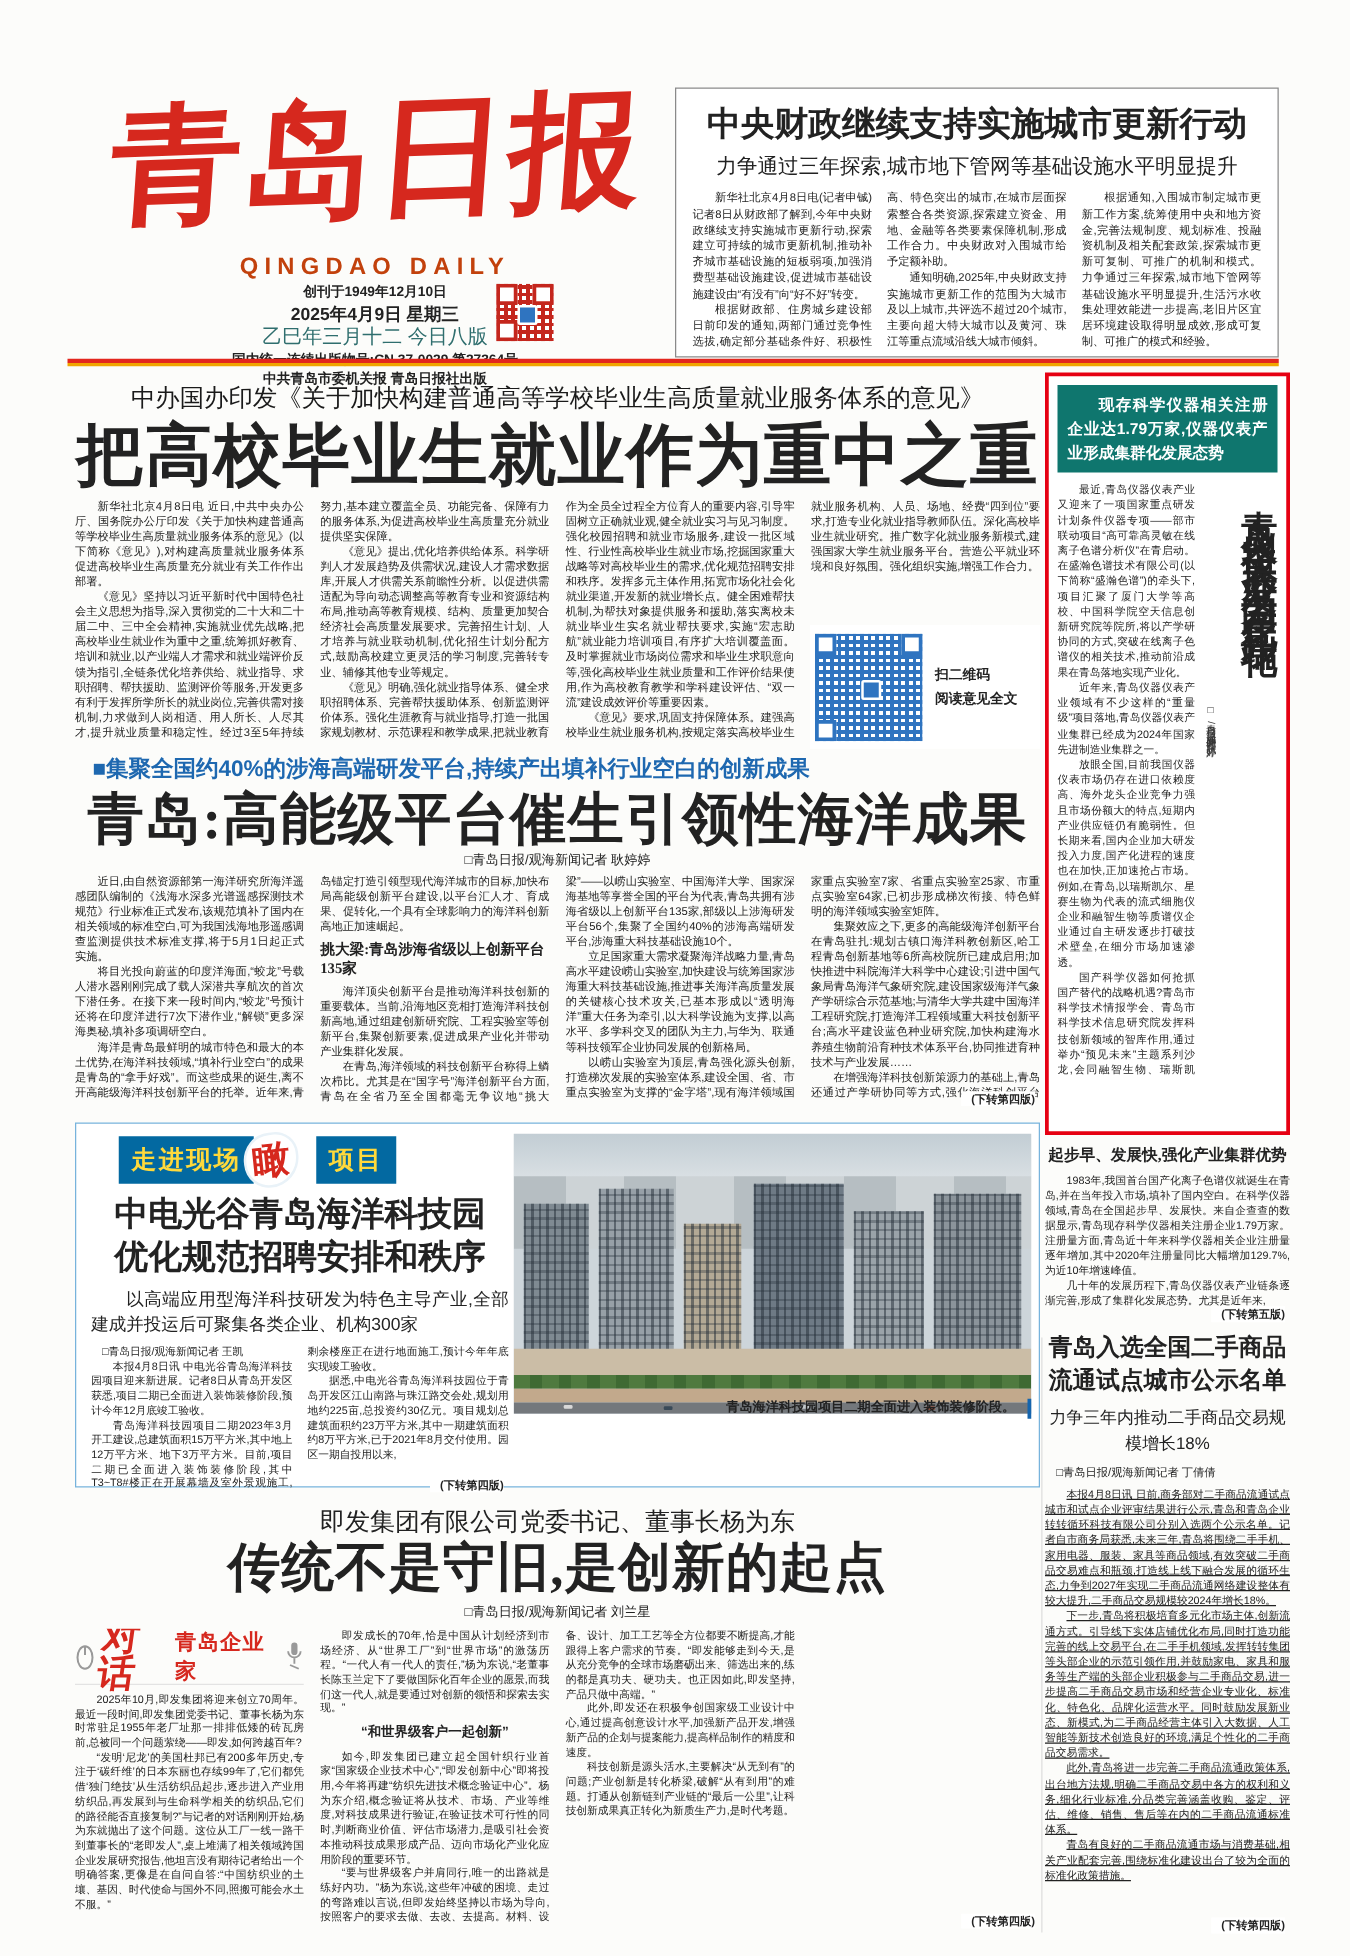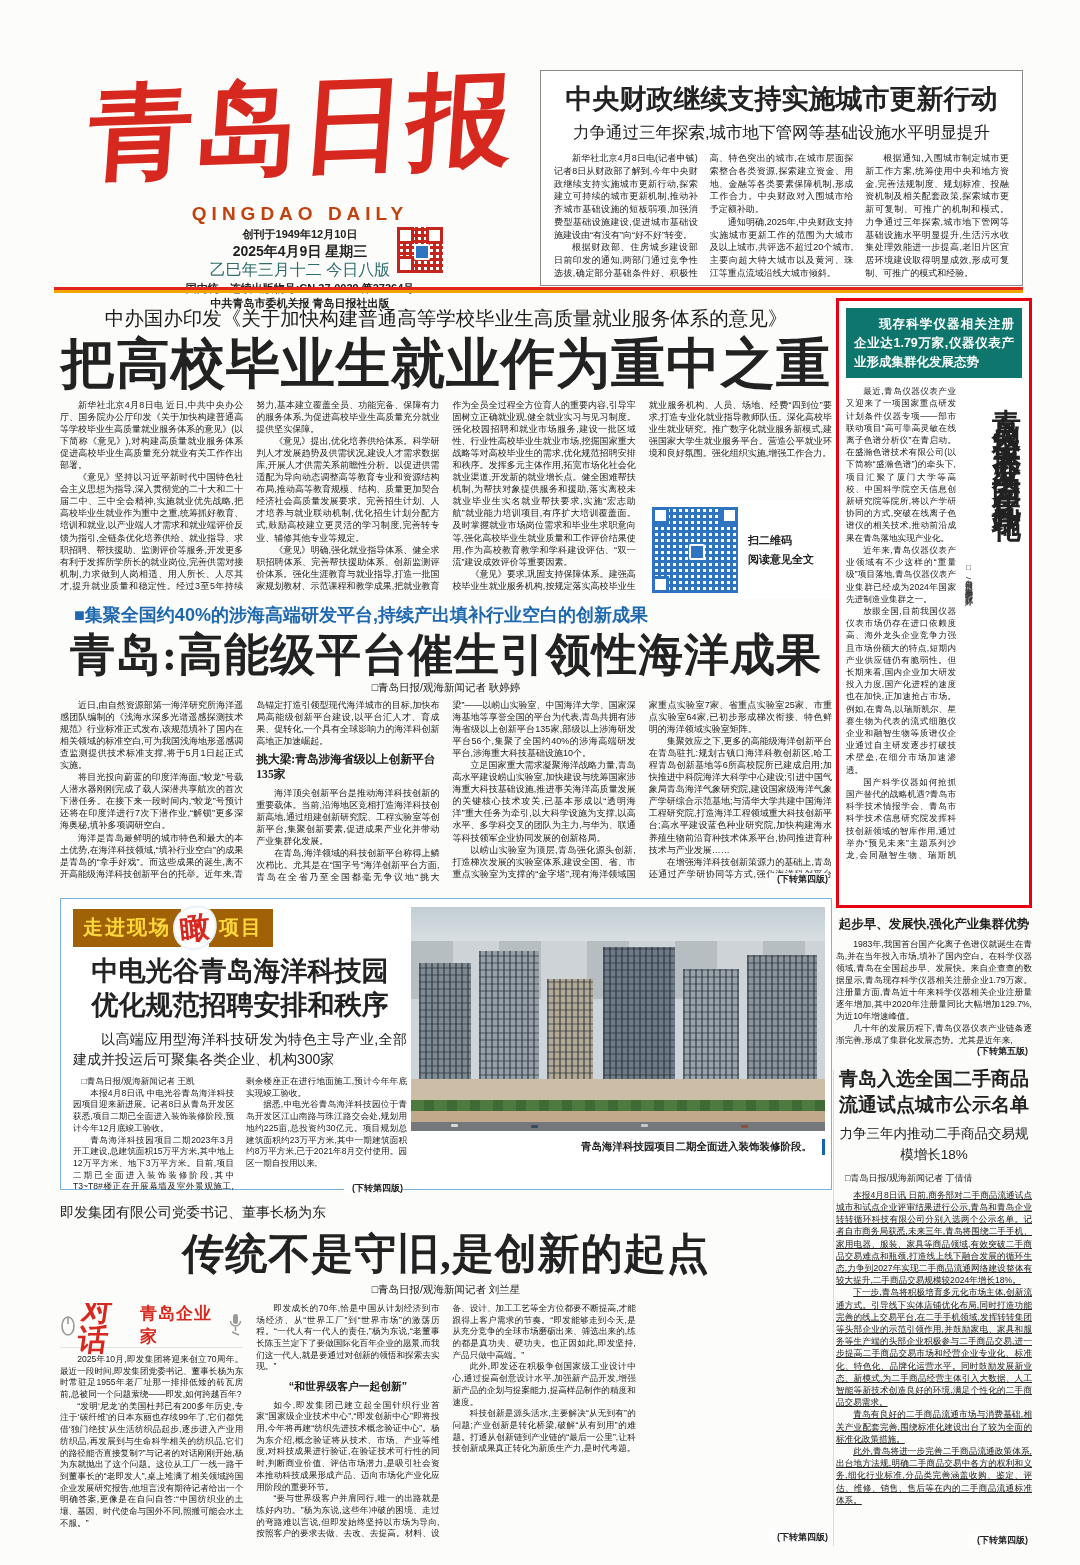--- a/index.html
+++ b/index.html
@@ -90,22 +90,22 @@
   .ocean-byline{position:absolute;left:60px;top:681px;width:772px;text-align:center;font-size:10.5px;}
   .ocean-body{position:absolute;left:60px;top:699px;width:772px;height:186px;
               column-count:4;column-gap:13px;column-fill:auto;font-size:9px;line-height:1.34;
               overflow:hidden;}
 
   
   .project-box{position:absolute;left:60px;top:898px;width:772px;height:292px;
                border:1px solid #77b3dc;box-sizing:border-box;background:#fff;}
   .proj-left{position:absolute;left:12px;top:10px;width:334px;}
   .proj-badge{display:flex;align-items:center;height:38px;}
-  .proj-badge .bseg{background:#a16207;color:#ffd93b;font-weight:bold;font-size:20px;
-                    padding:5px 10px 6px;letter-spacing:2px;}
+  .proj-badge .bseg{background:#0369a1;color:#ffd93b;font-weight:bold;font-size:20px;
+                    padding:5px 10px 6px;letter-spacing:2px;margin-left:22px;}
   .proj-badge .bchar{width:40px;height:40px;background:#fff;border-radius:50% 40% 55% 45%;
                      box-shadow:0 0 0 2px #e9f2f8;display:flex;align-items:center;justify-content:center;
                      margin:0 -6px;z-index:2;color:#d6281e;font-weight:bold;font-size:30px;
                      font-family:"DejaVu Serif",serif;transform:rotate(-6deg);}
   .proj-headline{margin:8px 0 0;font-size:27px;font-weight:bold;text-align:center;line-height:1.25;
                  white-space:pre-line;}
   .proj-sub{margin:6px 0 0;font-size:14px;line-height:1.45;text-indent:2em;text-align:justify;color:#222;}
   .proj-body{position:relative;margin-top:7px;height:118px;column-count:2;column-gap:12px;
              column-fill:auto;font-size:8.6px;line-height:1.36;overflow:hidden;}
 
@@ -121,36 +121,36 @@
   .t3{left:136px;top:72px;width:46px;height:102px;background-color:#b3a995;}
   .t4{left:192px;top:40px;width:72px;height:136px;background-color:#6e7a85;}
   .t5{left:272px;top:62px;width:56px;height:114px;background-color:#9aa3a9;}
   .t6{left:336px;top:48px;width:70px;height:128px;background-color:#8b949b;}
   .ph-ground{position:absolute;left:0;top:172px;right:0;height:24px;background:#cbbda6;}
   .ph-green{position:absolute;left:0;top:193px;right:0;height:11px;
             background:repeating-linear-gradient(90deg,#4f7a3f 0 13px,#3f6a33 13px 23px);}
   .ph-plaza{position:absolute;left:0;top:204px;right:0;height:11px;background:#c2a98c;}
   .ph-road{position:absolute;left:0;top:215px;right:0;height:9px;background:#74787c;}
   .car{position:absolute;width:7px;height:3px;border-radius:1px;}
-  .photo-caption{position:absolute;left:350px;top:240px;width:414px;text-align:right;
+  .photo-caption{position:absolute;left:350px;top:220px;width:414px;text-align:right;
                  font-size:10.5px;font-weight:bold;color:#222;padding-right:10px;box-sizing:border-box;
                  border-right:3px solid #1565ae;line-height:1.5;}
 
   
   .second{position:absolute;left:836px;top:1066px;width:196px;height:482px;}
   .second-headline{margin:0;font-size:19px;font-weight:bold;text-align:center;line-height:1.35;
                    white-space:pre-line;}
   .second-sub{margin:7px 0 0;font-size:13.5px;text-align:center;line-height:1.5;color:#222;}
   .second-byline{margin-top:7px;font-size:9px;text-indent:1em;}
   .second-body{position:relative;margin-top:4px;height:358px;font-size:8.6px;line-height:1.42;overflow:hidden;text-decoration:underline;}
 
   .v-divider{position:absolute;left:833px;top:1070px;height:476px;border-left:1px solid #ddd;}
 
   
-  .dialog-kicker{position:absolute;left:60px;top:1204px;width:772px;font-size:14px;}
+  .dialog-kicker{position:absolute;left:60px;top:1204px;width:772px;text-align:center;font-size:20px;}
   .dialog-headline{position:absolute;left:60px;top:1226px;width:772px;margin:0;text-align:center;
                    font-size:42px;font-weight:bold;letter-spacing:1px;}
   .dialog-byline{position:absolute;left:60px;top:1283px;width:772px;text-align:center;font-size:10.5px;}
   .dialog-body{position:absolute;left:60px;top:1303px;width:772px;height:240px;
                column-count:4;column-gap:13px;column-fill:auto;font-size:8.6px;line-height:1.36;
                overflow:hidden;}
   .dlg-badge{display:flex;align-items:center;gap:4px;height:44px;margin-bottom:6px;
              border-bottom:1px solid #e3e3e3;}
   .dlg-badge .b1{color:#d6281e;font-weight:bold;font-size:30px;
                  font-family:"DejaVu Serif",serif;transform:skewX(-8deg);line-height:1;}
@@ -311,22 +311,22 @@
 
   <aside class="second">
     <h2 class="second-headline serif" style="white-space: pre-line;">青岛入选全国二手商品
 流通试点城市公示名单</h2>
     <div class="second-sub">力争三年内推动二手商品交易规模增长18%</div>
     <div class="second-byline">□青岛日报/观海新闻记者 丁倩倩</div>
     <div class="second-body">
       <div>
           <p class="para">本报4月8日讯 日前,商务部对二手商品流通试点城市和试点企业评审结果进行公示,青岛和青岛企业转转循环科技有限公司分别入选两个公示名单。记者自市商务局获悉,未来三年,青岛将围绕二手手机、家用电器、服装、家具等商品领域,有效突破二手商品交易难点和瓶颈,打造线上线下融合发展的循环生态,力争到2027年实现二手商品流通网络建设整体有较大提升,二手商品交易规模较2024年增长18%。</p>
           <p class="para">下一步,青岛将积极培育多元化市场主体,创新流通方式。引导线下实体店铺优化布局,同时打造功能完善的线上交易平台,在二手手机领域,发挥转转集团等头部企业的示范引领作用,并鼓励家电、家具和服务等生产端的头部企业积极参与二手商品交易,进一步提高二手商品交易市场和经营企业专业化、标准化、特色化、品牌化运营水平。同时鼓励发展新业态、新模式,为二手商品经营主体引入大数据、人工智能等新技术创造良好的环境,满足个性化的二手商品交易需求。</p>
+          <p class="para">此外,青岛将进一步完善二手商品流通政策体系,出台地方法规,明确二手商品交易中各方的权利和义务,细化行业标准,分品类完善涵盖收购、鉴定、评估、维修、销售、售后等在内的二手商品流通标准体系。</p>
           <p class="para">青岛有良好的二手商品流通市场与消费基础,相关产业配套完善,围绕标准化建设出台了较为全面的标准化政策措施。</p>
-          <p class="para">此外,青岛将进一步完善二手商品流通政策体系,出台地方法规,明确二手商品交易中各方的权利和义务,细化行业标准,分品类完善涵盖收购、鉴定、评估、维修、销售、售后等在内的二手商品流通标准体系。</p>
         </div>
       <span class="jump">(下转第四版)</span>
     </div>
   </aside>
 
   <div class="v-divider"></div>
 
   <section>
     <div class="dialog-kicker">即发集团有限公司党委书记、董事长杨为东</div>
     <h1 class="dialog-headline serif">传统不是守旧,是创新的起点</h1>

